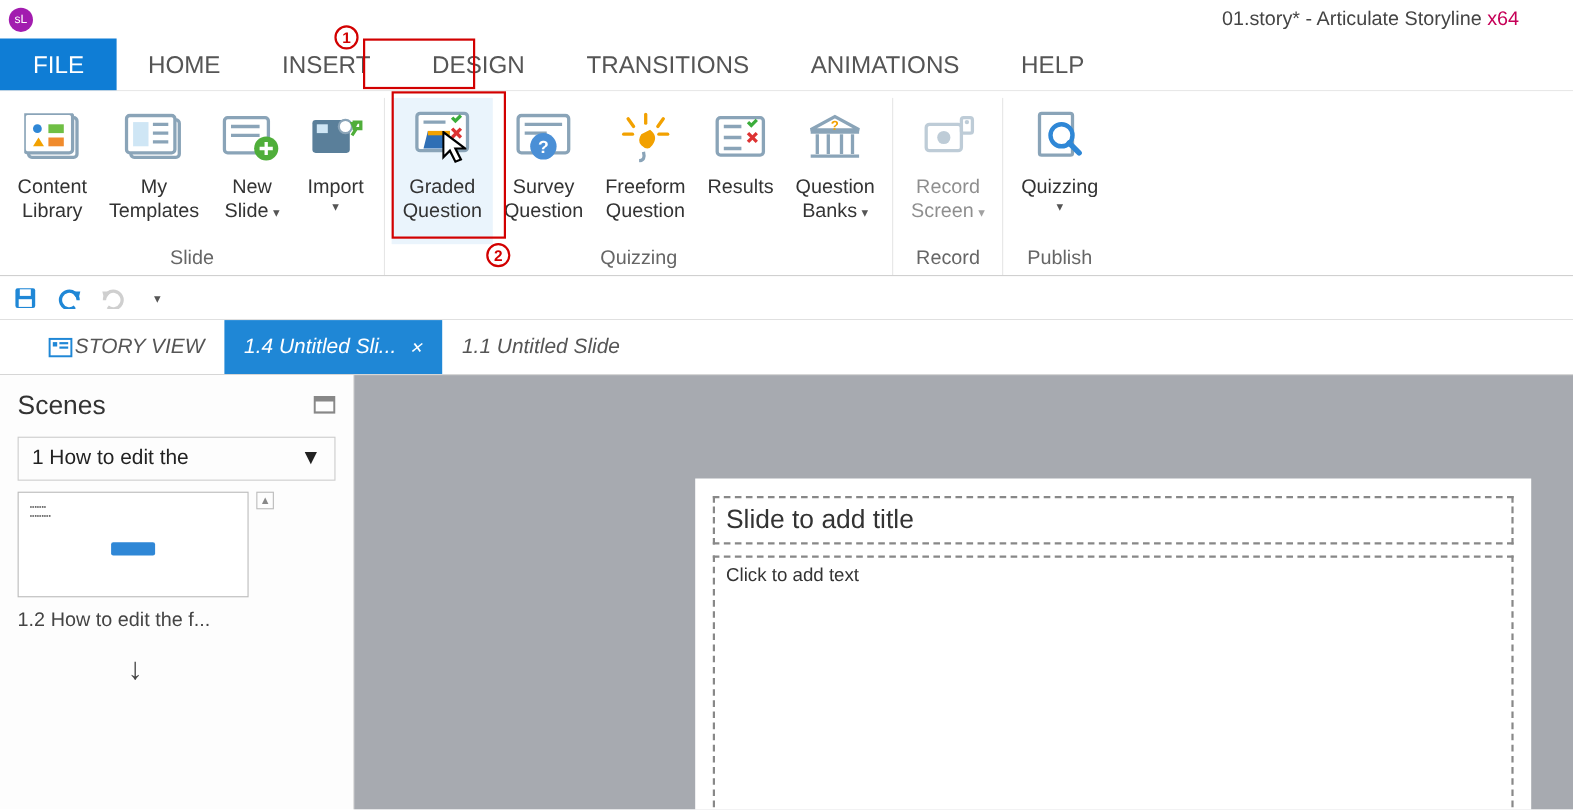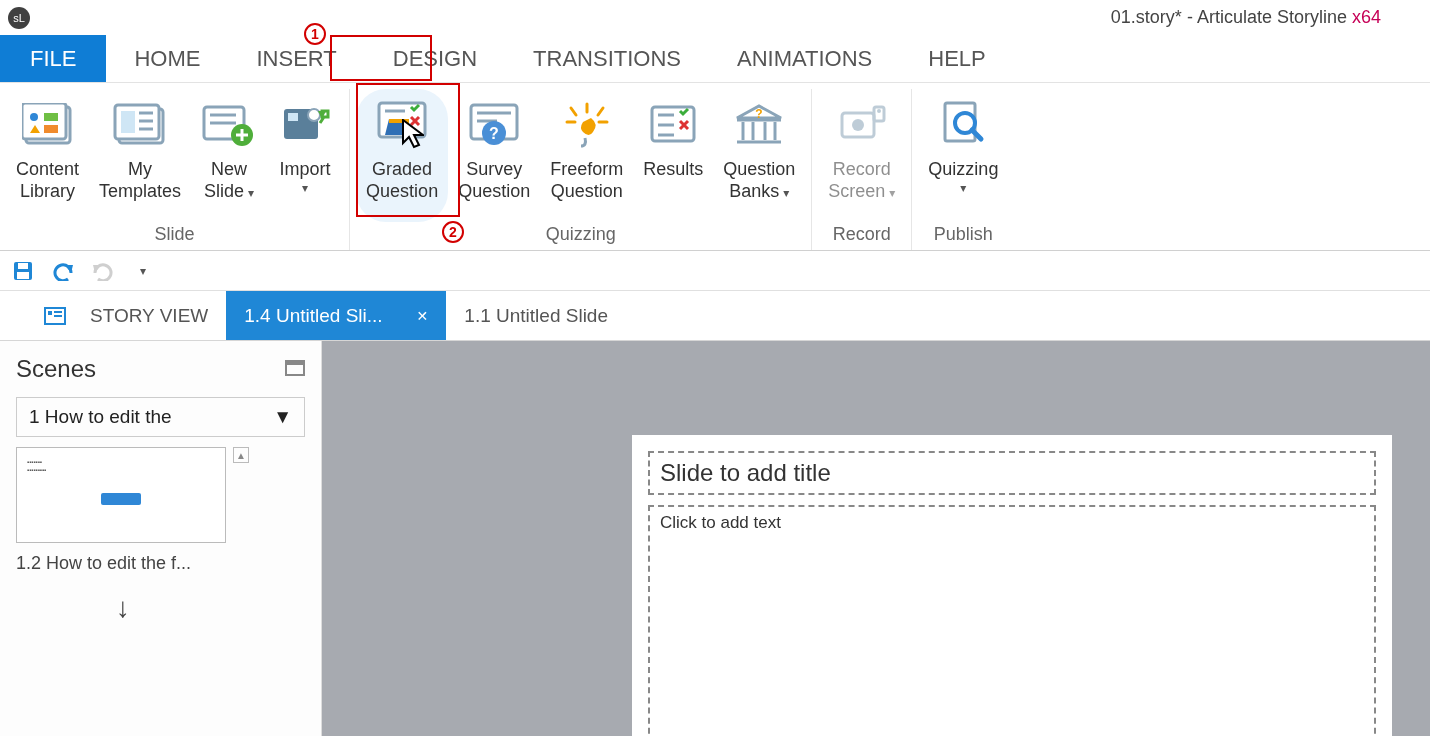--- a/index.html
+++ b/index.html
@@ -1,20 +1,20 @@
 <!DOCTYPE html>
 <html><head>
 <meta charset="utf-8">
 <style>
   * { box-sizing: border-box; margin: 0; padding: 0; font-family: "Segoe UI", Tahoma, sans-serif; }
   body { width: 1430px; height: 736px; background: #fff; overflow: hidden; font-size: 14px; color: #222; }
 
   
   .title-bar { height: 35px; display: flex; align-items: center; position: relative; padding: 0 8px; }
-  .app-badge { width: 22px; height: 22px; border-radius: 50%; background: #404040; color: #fff; font-size: 11px; display:flex; align-items:center; justify-content:center; }
+  .app-badge { width: 22px; height: 22px; border-radius: 50%; background: #a21caf; color: #fff; font-size: 11px; display:flex; align-items:center; justify-content:center; }
   .title-text { position: absolute; left: 50%; transform: translateX(-50%); width: 100%; text-align: right; padding-right: 80px; font-size: 18px; color: #444; margin-left: 31px; }
   .title-text .arch { color: #c60057; }
 
   
   .menu-tabs { height: 48px; display: flex; align-items: stretch; border-bottom: 1px solid #e3e3e3; position: relative; }
   .menu-tab { padding: 0 28px; display: flex; align-items: center; font-size: 22px; color: #555; cursor: pointer; position: relative; }
   .menu-tab.file { background: #0f7dd5; color: #fff; padding: 0 30px; }
   .menu-tab.active { color: #0f7dd5; }
   .red-box-1 { position: absolute; border: 2px solid #d20000; pointer-events: none; }
   .callout-badge { position: absolute; width: 22px; height: 22px; border: 2px solid #d20000; border-radius: 50%; color: #d20000; font-size: 14px; font-weight: bold; display:flex; align-items:center; justify-content:center; background: #fff; }
@@ -26,21 +26,21 @@
   .ribbon-btn { display: flex; flex-direction: column; align-items: center; justify-content: flex-start; padding: 4px 10px; cursor: pointer; text-align: center; font-size: 18px; color: #333; line-height: 1.2; position: relative; }
   .ribbon-btn .icon-slot { width: 56px; height: 56px; margin: 4px 0 6px; display:flex; align-items:center; justify-content:center; }
   .group-label { font-size: 18px; color: #666; height: 24px; display:flex; align-items:center; }
 
   
   .qat { height: 40px; display: flex; align-items: center; gap: 14px; padding: 0 10px; border-bottom: 1px solid #e0e0e0; }
   .qat-btn { width: 26px; height: 26px; display:flex; align-items:center; justify-content:center; cursor:pointer; }
 
   
   .doc-tabs { height: 50px; display: flex; align-items: stretch; background: #fff; border-bottom: 1px solid #d6d6d6; }
-  .doc-tab { display: flex; align-items: center; gap: 24px; padding: 0 18px; font-size: 19px; color: #555; cursor: pointer; }
+  .doc-tab { display: flex; align-items: center; gap: 2px; padding: 0 18px; font-size: 19px; color: #555; cursor: pointer; font-style: italic; }
   .doc-tab.story { padding-left: 44px; }
   .doc-tab.active { background: #1f87d6; color: #fff; }
   .doc-tab .close-x { margin-left: 10px; font-size: 14px; }
 
   
   .workspace { display: flex; height: calc(736px - 35px - 48px - 168px - 40px - 50px); }
   .side-panel { width: 322px; background: #fdfdfd; border-right: 1px solid #ddd; padding: 14px 16px; }
   .side-head { display:flex; justify-content: space-between; align-items:center; margin-bottom: 14px; }
   .side-head h2 { font-weight: 400; font-size: 24px; color: #333; }
   .scene-select { border: 1px solid #ccc; padding: 8px 12px; font-size: 19px; display:flex; justify-content:space-between; align-items:center; cursor:pointer; margin-bottom: 10px; }
@@ -139,21 +139,21 @@
         </div>
         <span style="white-space:pre-line;">Import</span>
         <span style="font-size:12px; color:#555;">▾</span>
       </div>
     </div>
     <div class="group-label">Slide</div>
   </div>
 
   <div class="ribbon-group">
     <div class="ribbon-buttons">
-      <div class="ribbon-btn" style="background:#eaf4fc;border-radius:30px;">
+      <div class="ribbon-btn" style="background:#eaf4fc;">
         <div class="icon-slot" style="position:relative;">
           <svg width="54" height="48" viewBox="0 0 54 48">
               <rect x="4" y="2" width="46" height="34" rx="3" fill="#fff" stroke="#8aa4b8" stroke-width="3"></rect>
               <line x1="10" y1="10" x2="30" y2="10" stroke="#8aa4b8" stroke-width="3"></line>
               <path d="M36 6 l3 3 l5 -5" stroke="#3bad3b" stroke-width="3" fill="none"></path>
               <line x1="36" y1="16" x2="44" y2="24" stroke="#d33" stroke-width="3"></line>
               <line x1="44" y1="16" x2="36" y2="24" stroke="#d33" stroke-width="3"></line>
               <polygon points="14,18 34,18 30,34 10,34" fill="#2f6fb5"></polygon>
               <rect x="14" y="18" width="20" height="4" fill="#f2a100"></rect>
             </svg>

